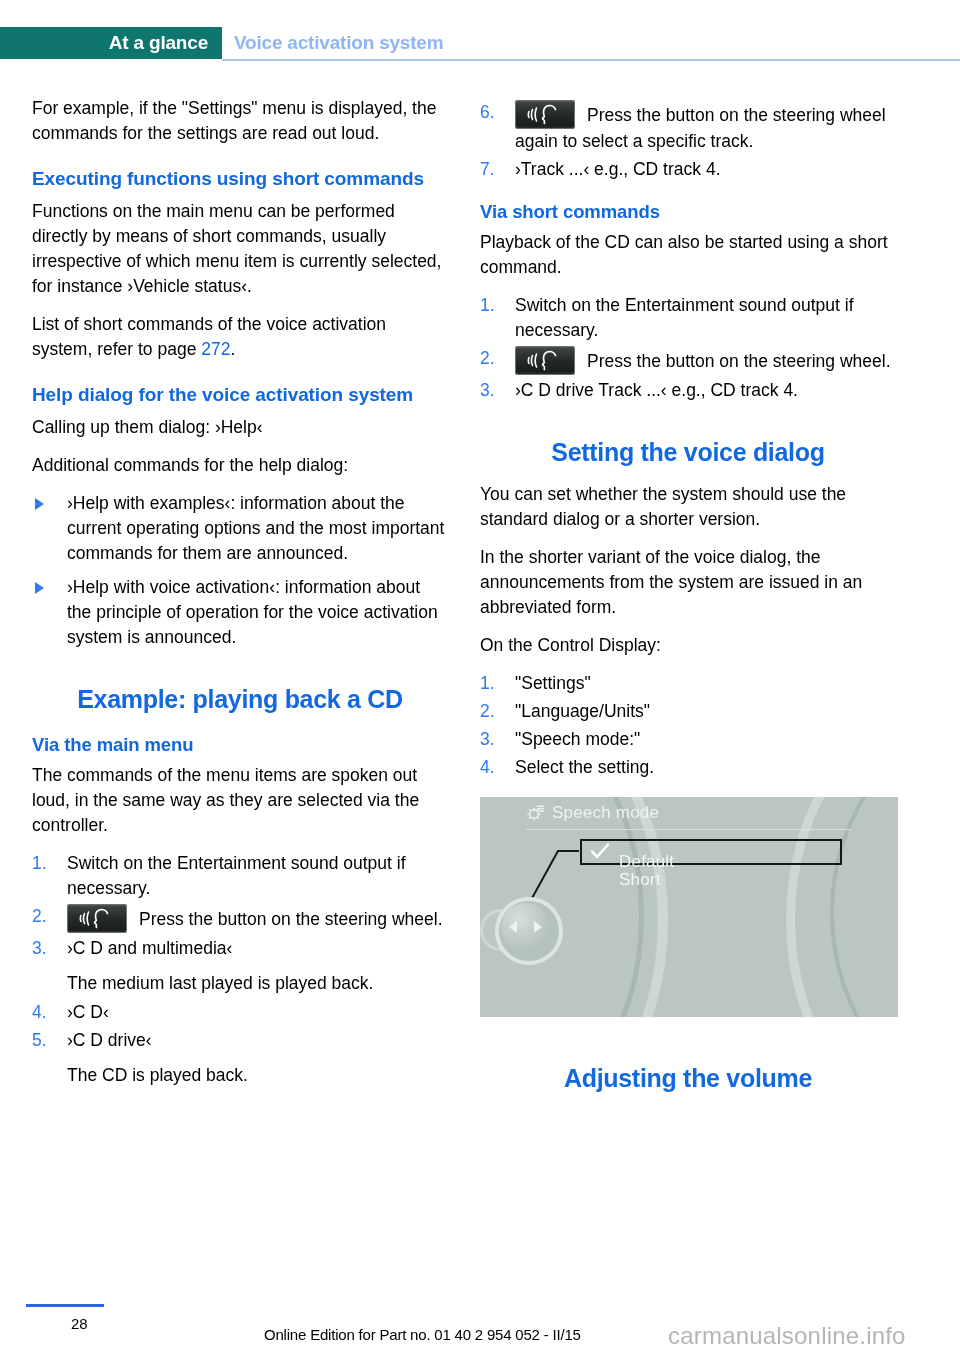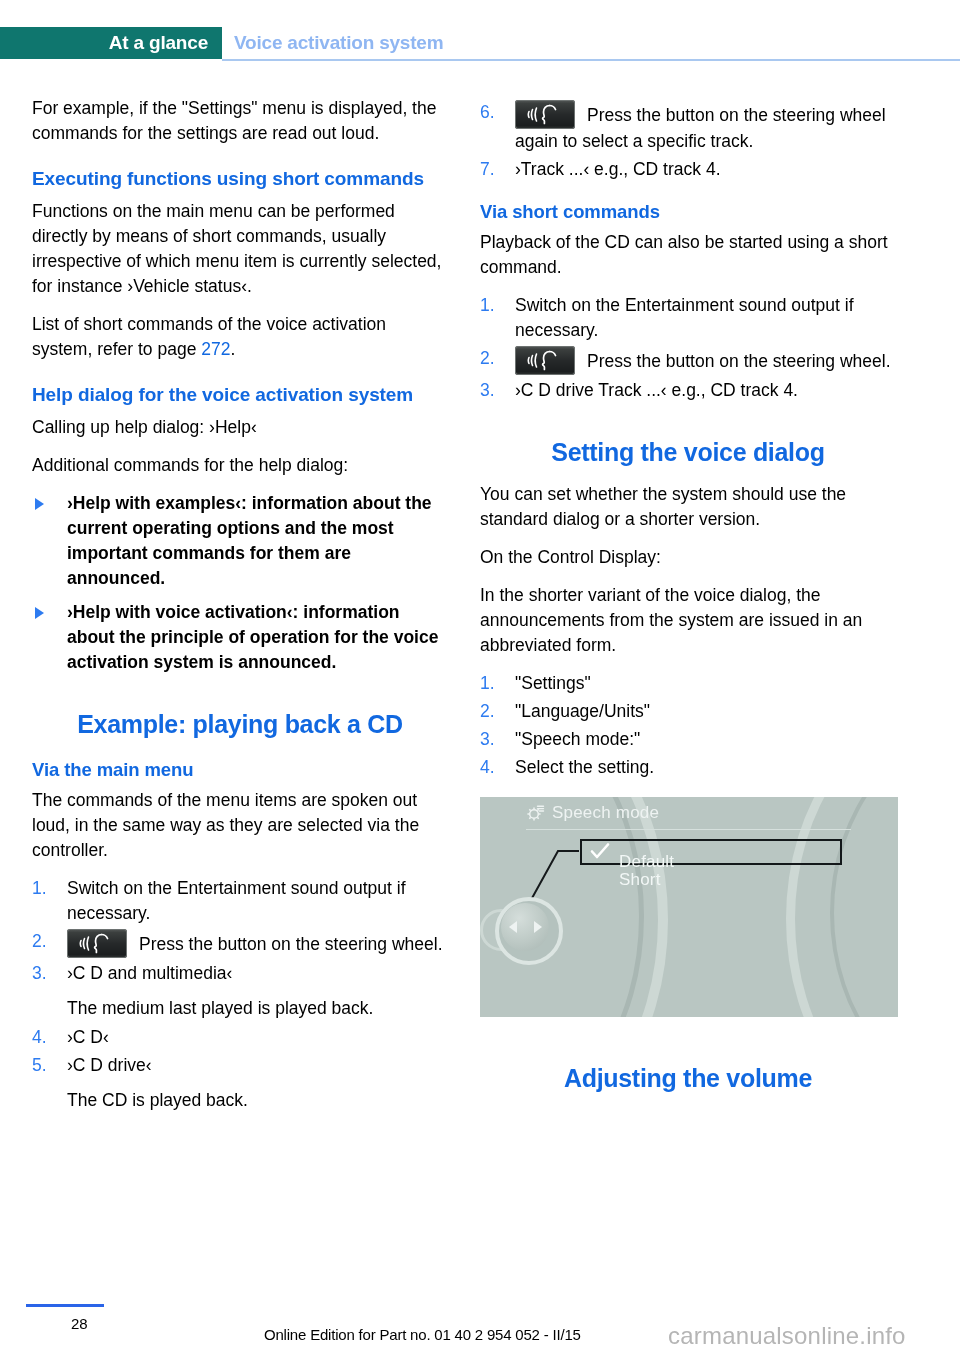--- a/index.html
+++ b/index.html
@@ -101,21 +101,20 @@
     color: #1168e0;
     letter-spacing: -0.1px;
   }
   .pageref { color: #1168e0; }
 
   
   ul.tri-list {
     margin: 4px 0 10px 0;
     padding: 0;
     list-style: none;
-    font-weight: bold;
   }
   ul.tri-list > li {
     position: relative;
     padding-left: 35px;
     margin-bottom: 9px;
     font-size: 17.5px;
     line-height: 25px;
   }
   ul.tri-list > li .tri-marker {
     position: absolute;
@@ -344,21 +343,21 @@
   <p class="body-text">For example, if the "Settings" menu is displayed, the commands for the settings are read out loud.</p>
 
   <h2 class="h-blue">Executing functions using short commands</h2>
 
   <p class="body-text">Functions on the main menu can be performed directly by means of short commands, usually irrespective of which menu item is currently selected, for instance ›Vehicle status‹.</p>
 
   <p class="body-text"><span>List of short commands of the voice activation system, refer to page </span><span class="pageref">272</span><span>.</span></p>
 
   <h2 class="h-blue">Help dialog for the voice activation system</h2>
 
-  <p class="body-text">Calling up help dialog: ›Help‹</p>
+  <p class="body-text">Calling up them dialog: ›Help‹</p>
   <p class="body-text">Additional commands for the help dialog:</p>
 
   <ul class="tri-list">
     <li>
       <span class="tri-marker"></span>
       <span>›Help with examples‹: information about the current operating options and the most important commands for them are announced.</span>
     </li>
     <li>
       <span class="tri-marker"></span>
       <span>›Help with voice activation‹: information about the principle of operation for the voice activation system is announced.</span>
@@ -453,22 +452,22 @@
     </li>
     <li>
       <span class="li-num">3.</span>
       <span>›C D drive Track ...‹ e.g., CD track 4.</span>
     </li>
   </ol>
 
   <h1 class="h-major">Setting the voice dialog</h1>
 
   <p class="body-text">You can set whether the system should use the standard dialog or a shorter version.</p>
+  <p class="body-text">In the shorter variant of the voice dialog, the announcements from the system are issued in an abbreviated form.</p>
   <p class="body-text">On the Control Display:</p>
-  <p class="body-text">In the shorter variant of the voice dialog, the announcements from the system are issued in an abbreviated form.</p>
 
   <ol class="num-list">
     <li>
       <span class="li-num">1.</span>
       <span>"Settings"</span>
     </li>
     <li>
       <span class="li-num">2.</span>
       <span>"Language/Units"</span>
     </li>

